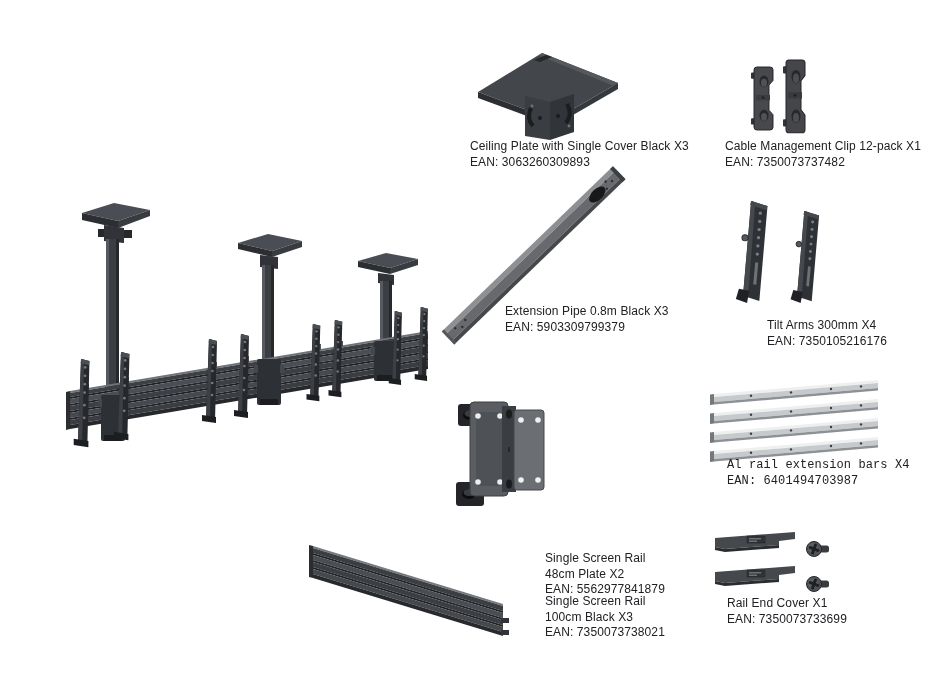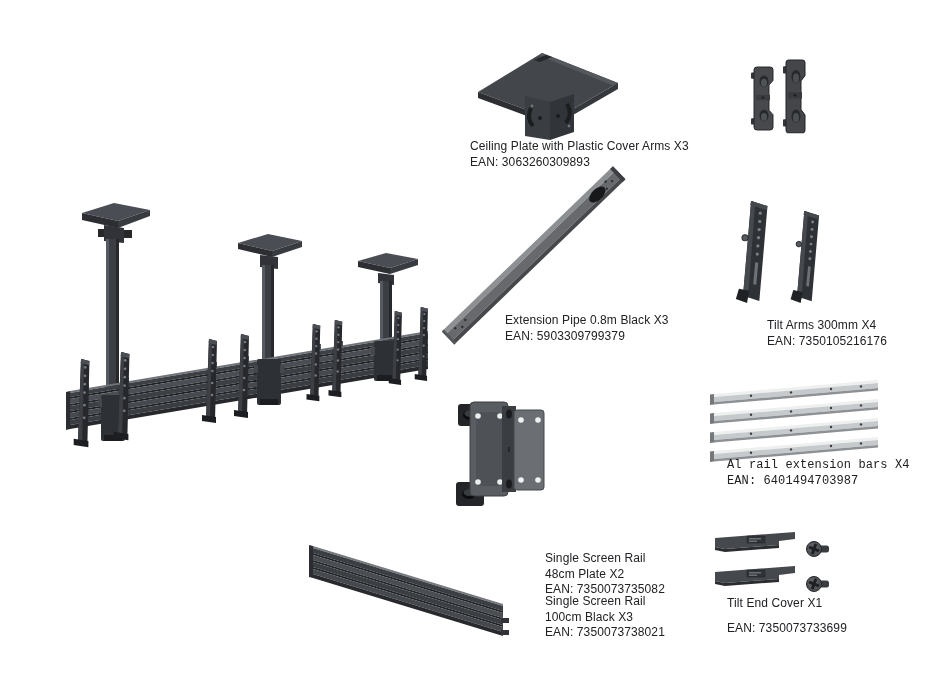--- a/index.html
+++ b/index.html
@@ -6,21 +6,21 @@
   #canvas{
     position:relative;width:933px;height:700px;background:#ffffff;overflow:hidden;
     font-family:"Liberation Sans",sans-serif;
   }
   .part-img{position:absolute;}
   .label{
     position:absolute;
     font-size:12px;line-height:15.5px;color:#202124;letter-spacing:.1px;
     white-space:nowrap;
   }
-  .label .gap{margin-top:9px;}
+  .label .gap{}
   svg{display:block;}
 </style>
 </head>
 <body>
 
 <div id="canvas">
 
   <div class="part-img" style="left:40px;top:195px;">
     <svg width="420" height="290" viewBox="0 0 420 290">
       <defs>
@@ -135,21 +135,21 @@
       <polygon points="78,54 102,46 102,84 78,92" fill="#313438"></polygon>
       <path d="M59,60 q-5,10 2,18" stroke="#1b1d1f" stroke-width="4" fill="none"></path>
       <path d="M95,56 q6,10 -1,19" stroke="#1b1d1f" stroke-width="4" fill="none"></path>
       <circle cx="68" cy="70" r="2" fill="#1b1d1f"></circle>
       <circle cx="86" cy="68" r="2" fill="#1b1d1f"></circle>
       <circle cx="60" cy="58" r="1.4" fill="#6f7277"></circle>
       <circle cx="97" cy="78" r="1.4" fill="#6f7277"></circle>
     </svg>
   </div>
   <div class="label" style="left:470px;top:139px;">
-    <div>Ceiling Plate with Plastic Cover Arms X3</div>
+    <div>Ceiling Plate with Single Cover Black X3</div>
     <div>EAN: 3063260309893</div>
   </div>
 
   <div class="part-img" style="left:744px;top:58px;">
     <svg width="72" height="84" viewBox="0 0 72 84">
       <g transform="translate(10,9) scale(1,0.9)">
         <rect x="-3" y="6" width="5" height="7" rx="1" fill="#333538"></rect>
         <rect x="-3" y="57" width="5" height="7" rx="1" fill="#333538"></rect>
         <path d="M3,0 h13 a3,3 0 0 1 3,3 v12 l-4,5 v28 l4,5 v14 a3,3 0 0 1 -3,3 h-13 a3,3 0 0 1 -3,-3 v-64 a3,3 0 0 1 3,-3 z" fill="#47494d" stroke="#222427"></path>
         <rect x="2" y="31" width="14" height="6" fill="#3a3c40"></rect>
@@ -166,41 +166,43 @@
         <rect x="2" y="31" width="14" height="6" fill="#383a3e"></rect>
         <ellipse cx="10" cy="16" rx="4.5" ry="6.5" fill="#26282a"></ellipse>
         <ellipse cx="10" cy="17.5" rx="3" ry="4.5" fill="#4c4f52"></ellipse>
         <ellipse cx="10" cy="54" rx="4.5" ry="6.5" fill="#26282a"></ellipse>
         <ellipse cx="10" cy="55.5" rx="3" ry="4.5" fill="#4c4f52"></ellipse>
         <circle cx="9" cy="34" r="1.3" fill="#1d1f21"></circle>
       </g>
     </svg>
   </div>
   <div class="label" style="left:725px;top:139px;">
+    <div>Cable Management Clip 12-pack X1</div>
+    <div>EAN: 7350073737482</div>
   </div>
 
   <div class="part-img" style="left:438px;top:156px;">
     <svg width="195" height="195" viewBox="0 0 195 195">
       <g transform="translate(10,182) rotate(-44)">
         <rect x="0" y="-9" width="238" height="5" fill="#8d9093"></rect>
         <rect x="0" y="-4" width="238" height="9" fill="#67696d"></rect>
         <rect x="0" y="5" width="238" height="4" fill="#46484b"></rect>
         <rect x="234" y="-9" width="4" height="18" fill="#3c3e41"></rect>
         <rect x="0" y="-9" width="3" height="18" fill="#55585b"></rect>
         <ellipse cx="207" cy="0.5" rx="10" ry="5.5" fill="#17181a"></ellipse>
         <circle cx="222" cy="-3" r="1.2" fill="#2b2d2f"></circle>
         <circle cx="227" cy="1" r="1.2" fill="#2b2d2f"></circle>
         <circle cx="218" cy="3" r="1.2" fill="#2b2d2f"></circle>
         <circle cx="12" cy="-2" r="1.2" fill="#2b2d2f"></circle>
         <circle cx="18" cy="2" r="1.2" fill="#2b2d2f"></circle>
         <circle cx="25" cy="-1" r="1.2" fill="#2b2d2f"></circle>
       </g>
     </svg>
   </div>
-  <div class="label" style="left:505px;top:313px;">
+  <div class="label" style="left:505px;top:304px;">
     <div>Extension Pipe 0.8m Black X3</div>
     <div>EAN: 5903309799379</div>
   </div>
 
   <div class="part-img" style="left:733px;top:197px;">
     <svg width="108" height="118" viewBox="0 0 108 118">
       <defs>
         <g id="tiltarm">
           <polygon points="8,0 24,5 16,98 0,93" fill="#2e3135"></polygon>
           <polygon points="8,0 12,1.2 5,95 0,93" fill="#45484c"></polygon>
@@ -312,21 +314,21 @@
       <polygon points="10,27 200,85 200,87 10,29" fill="#202225"></polygon>
       <polygon points="10,29 200,87 200,92 10,34" fill="#45484d"></polygon>
       <polygon points="10,34 200,92 200,96 10,38" fill="#27292c"></polygon>
       <rect x="198" y="78" width="8" height="5" fill="#313338"></rect>
       <rect x="198" y="90" width="8" height="5" fill="#313338"></rect>
     </svg>
   </div>
   <div class="label" style="left:545px;top:551px;">
     <div>Single Screen Rail</div>
     <div>48cm Plate X2</div>
-    <div>EAN: 7350073735082</div>
+    <div>EAN: 5562977841879</div>
   </div>
   <div class="label" style="left:545px;top:594px;">
     <div>Single Screen Rail</div>
     <div>100cm Black X3</div>
     <div>EAN: 7350073738021</div>
   </div>
 
   <div class="part-img" style="left:710px;top:524px;">
     <svg width="132" height="74" viewBox="0 0 132 74">
       <defs>
@@ -347,17 +349,17 @@
           </g>
         </g>
       </defs>
       <use href="#endcover" transform="translate(5,8)"></use>
       <use href="#endcover" transform="translate(5,42)"></use>
       <use href="#screwhead" transform="translate(104,25)"></use>
       <use href="#screwhead" transform="translate(104,60)"></use>
     </svg>
   </div>
   <div class="label" style="left:727px;top:596px;">
-    <div>Tilt End Cover X1</div>
+    <div>Rail End Cover X1</div>
     <div class="gap">EAN: 7350073733699</div>
   </div>
 
 </div>
 
 </body></html>

